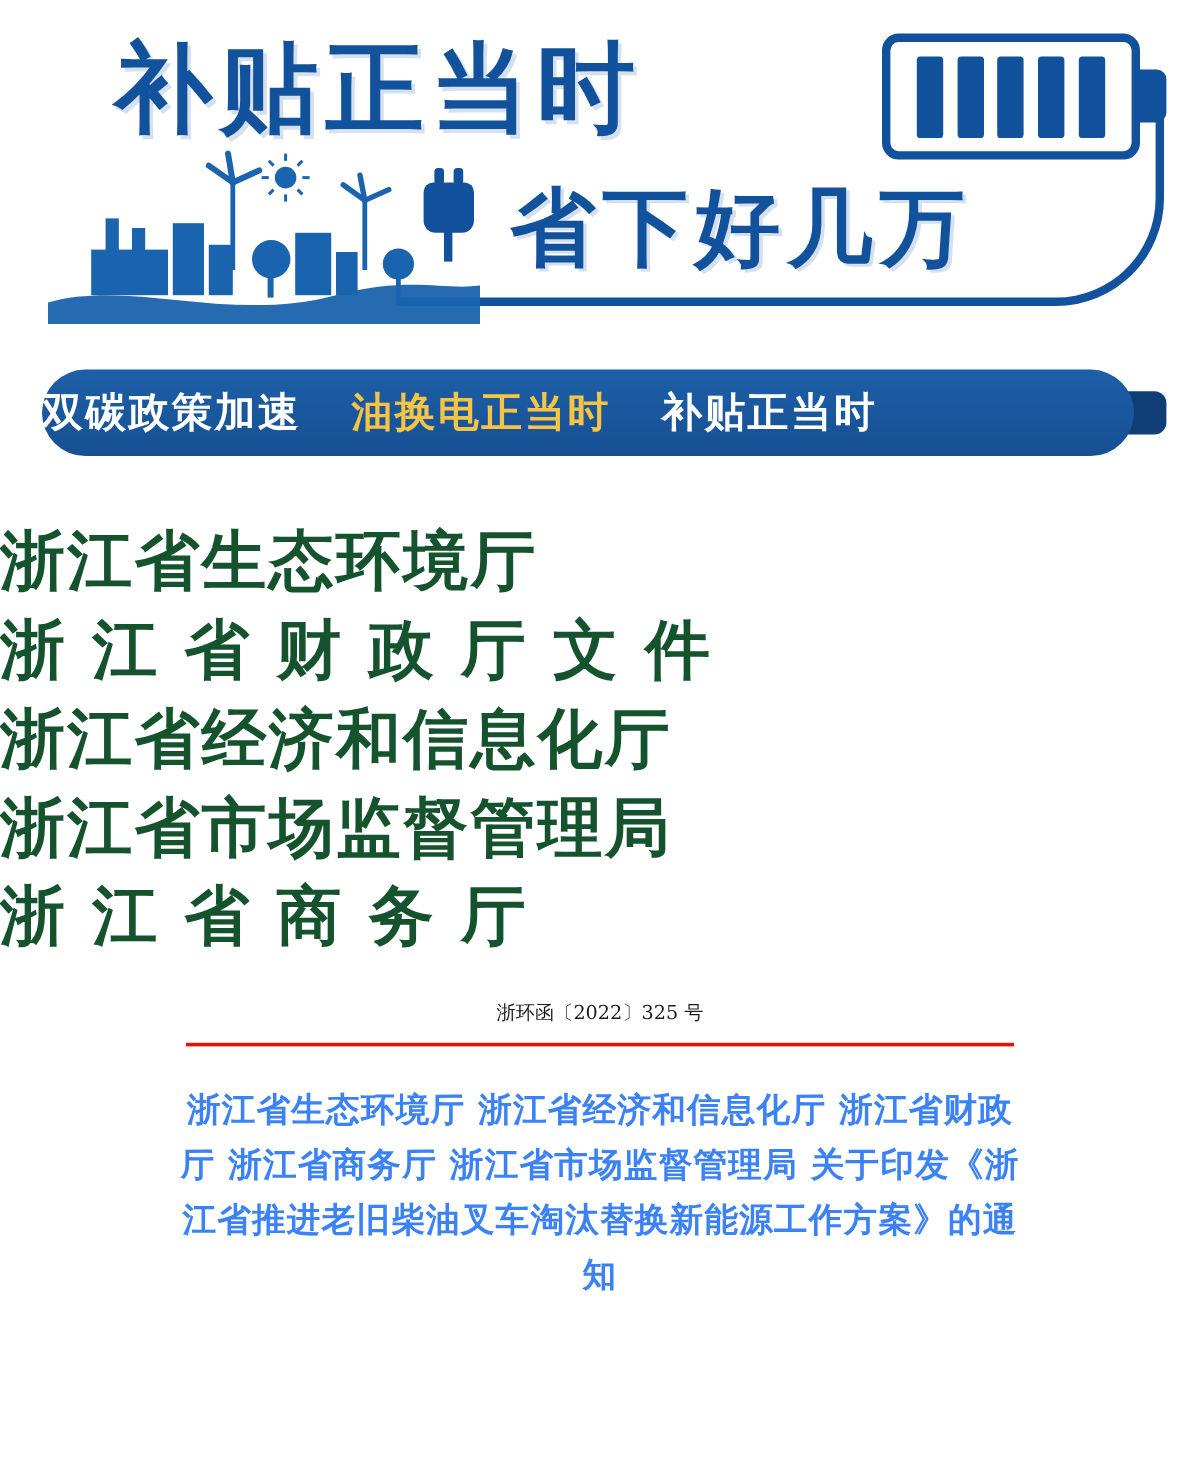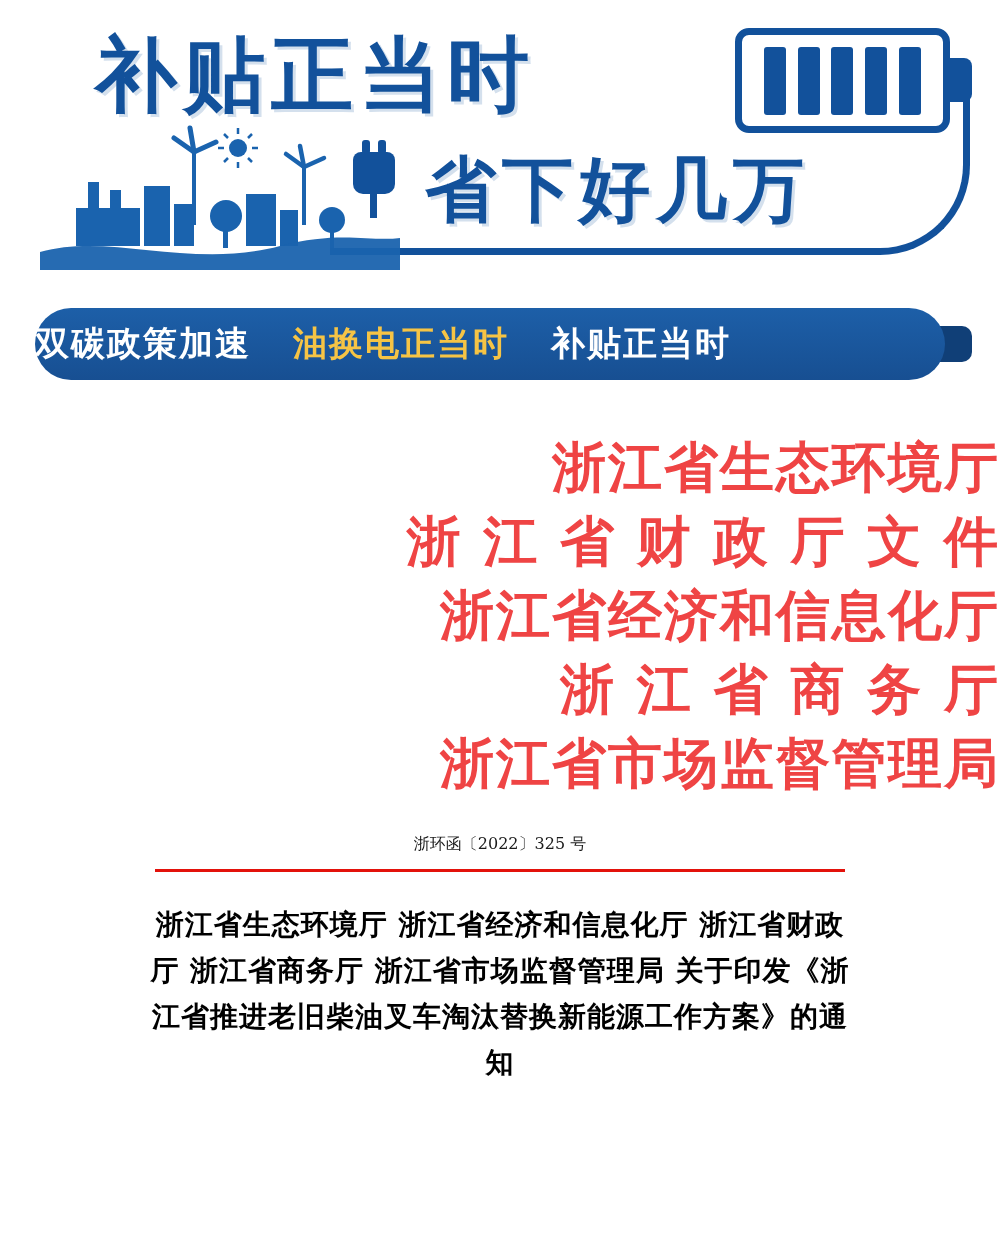--- a/index.html
+++ b/index.html
@@ -161,25 +161,24 @@
   .ribbon .accent { color: #f6c445; }
 
   
   .doc {
     position: absolute;
     left: 0;
     top: 430px;
     width: 1000px;
   }
   .red-head {
-    text-align: right;
-    color: #ef4444;
+    text-align: left;
+    color: #14532d;
     font-family: "DejaVu Serif", serif;
     font-weight: bold;
-    padding-left: 38px;
   }
   .red-line {
     font-size: 54px;
     line-height: 74px;
     letter-spacing: 2px;
     white-space: nowrap;
   }
 
   .doc-number {
     margin-top: 34px;
@@ -195,21 +194,21 @@
     background: #e3120b;
   }
 
   .doc-title {
     margin: 30px auto 0 auto;
     width: 700px;
     text-align: center;
     font-family: "DejaVu Serif", serif;
     font-size: 28px;
     line-height: 46px;
-    color: #000000;
+    color: #3b82f6;
     font-weight: bold;
     letter-spacing: 1px;
   }
 </style>
 </head>
 <body>
 
 <div class="hero">
 
   <div class="battery">
@@ -284,21 +283,21 @@
   <span>双碳政策加速</span>
   <span class="accent">油换电正当时</span>
   <span>补贴正当时</span>
 </div>
 
 <div class="doc">
   <div class="red-head">
     <div class="red-line">浙江省生态环境厅</div>
     <div class="red-line">浙 江 省 财 政 厅 文 件</div>
     <div class="red-line">浙江省经济和信息化厅</div>
+    <div class="red-line">浙江省市场监督管理局</div>
     <div class="red-line">浙 江 省 商 务 厅</div>
-    <div class="red-line">浙江省市场监督管理局</div>
   </div>
 
   <div class="doc-number">浙环函〔2022〕325 号</div>
   <div class="red-rule"></div>
 
   <div class="doc-title">浙江省生态环境厅 浙江省经济和信息化厅 浙江省财政厅 浙江省商务厅 浙江省市场监督管理局 关于印发《浙江省推进老旧柴油叉车淘汰替换新能源工作方案》的通知</div>
 </div>
 
 </body></html>

